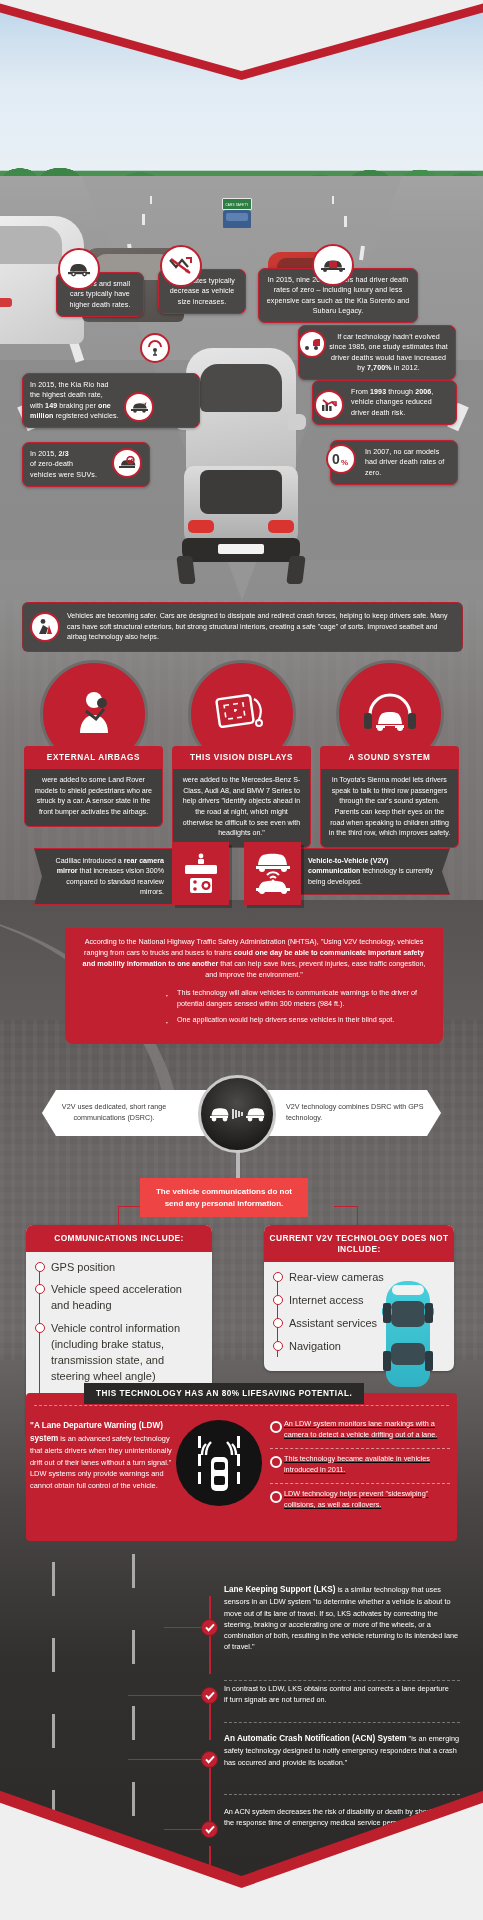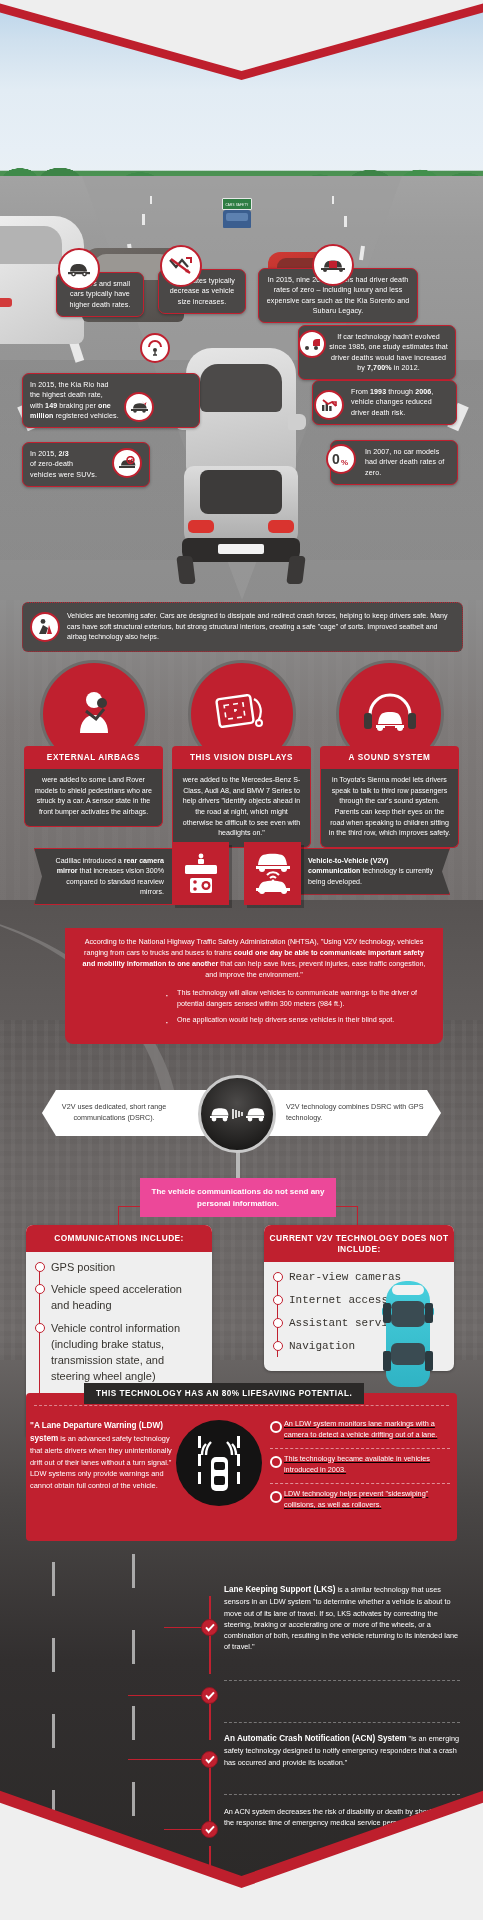--- a/index.html
+++ b/index.html
@@ -298,22 +298,22 @@
     position: absolute;
     left: 236px; top: 1150px;
     width: 4px; height: 36px;
     background: #b9b9b9;
     z-index: 3;
   }
 
   .nopersonal {
     position: absolute;
     left: 140px; top: 1178px;
-    width: 196px;
-    background: #ec4899;
+    width: 168px;
+    background: #ef4444;
     color: #fff;
     font-size: 8px;
     font-weight: bold;
     line-height: 1.45;
     text-align: center;
     padding: 8px 6px;
     z-index: 5;
   }
   .connector {
     position: absolute;
@@ -828,21 +828,21 @@
         <li>GPS position</li>
         <li>Vehicle speed acceleration and heading</li>
         <li>Vehicle control information (including brake status, transmission state, and steering wheel angle)</li>
         <li>Vehicle path history and path prediction</li>
       </ul>
     </div>
   </div>
 
   <div class="col-card" style="left:264px;top:1225px;width:190px;">
     <div class="col-head">CURRENT V2V TECHNOLOGY DOES NOT INCLUDE:</div>
-    <div class="col-body" style="min-height:92px;font-family:Liberation Mono, monospace;">
+    <div class="col-body" style="min-height:92px;">
       <div class="spine"></div>
       <ul>
         <li>Rear-view cameras</li>
         <li>Internet access</li>
         <li>Assistant services</li>
         <li>Navigation</li>
       </ul>
     </div>
   </div>
 
@@ -879,21 +879,21 @@
       <path d="M48 18c3 3 4 7 4 11" stroke="#fff" stroke-width="2.4" fill="none"></path>
       <path d="M43 16c3.6 3.6 5 8.4 5 13" stroke="#fff" stroke-width="2.4" fill="none"></path>
       <rect x="27" y="31" width="17" height="34" rx="5" fill="#fff"></rect>
       <rect x="30" y="36" width="11" height="8" rx="2" fill="#141313"></rect>
       <rect x="30" y="50" width="11" height="9" rx="2" fill="#141313"></rect>
     </svg>
   </div>
 
   <ul class="ldw-bullets">
     <li>An LDW system monitors lane markings with a camera to detect a vehicle drifting out of a lane.</li>
-    <li>This technology became available in vehicles introduced in 2003.</li>
+    <li>This technology became available in vehicles introduced in 2011.</li>
     <li>LDW technology helps prevent "sideswiping" collisions, as well as rollovers.</li>
   </ul>
 
   <div class="tl-road">
     <div class="tl-dash" style="left:52px;top:22px;height:34px;"></div>
     <div class="tl-dash" style="left:52px;top:98px;height:34px;"></div>
     <div class="tl-dash" style="left:52px;top:174px;height:34px;"></div>
     <div class="tl-dash" style="left:52px;top:250px;height:34px;"></div>
     <div class="tl-dash" style="left:132px;top:14px;height:34px;"></div>
     <div class="tl-dash" style="left:132px;top:90px;height:34px;"></div>
@@ -916,20 +916,23 @@
     <b>Lane Keeping Support (LKS)</b><span> is a similar technology that uses sensors in an LDW system "to determine whether a vehicle is about to move out of its lane of travel. If so, LKS activates by correcting the steering, braking or accelerating one or more of the wheels, or a combination of both, resulting in the vehicle returning to its intended lane of travel."</span>
   </div>
   <div class="tl-sep" style="left:224px;top:1680px;width:236px;"></div>
 
   <div class="tl-lead" style="left:128px;top:1695px;width:82px;"></div>
   <div class="tl-check" style="left:201px;top:1687px;">
     <svg width="10" height="9" viewBox="0 0 10 9">
         <path d="M1 4.4l2.6 2.8L9 1.4" stroke="#fff" stroke-width="2" fill="none"></path>
       </svg>
   </div>
+  <div class="tl-text" style="left:224px;top:1683px;width:230px;">
+    <span>In contrast to LDW, LKS obtains control and corrects a lane departure if turn signals are not turned on.</span>
+  </div>
   <div class="tl-sep" style="left:224px;top:1722px;width:236px;"></div>
 
   <div class="tl-lead" style="left:128px;top:1759px;width:82px;"></div>
   <div class="tl-check" style="left:201px;top:1751px;">
     <svg width="10" height="9" viewBox="0 0 10 9">
         <path d="M1 4.4l2.6 2.8L9 1.4" stroke="#fff" stroke-width="2" fill="none"></path>
       </svg>
   </div>
   <div class="tl-text" style="left:224px;top:1733px;width:236px;">
     <b>An Automatic Crash Notification (ACN) System</b><span> "is an emerging safety technology designed to notify emergency responders that a crash has occurred and provide its location."</span>

